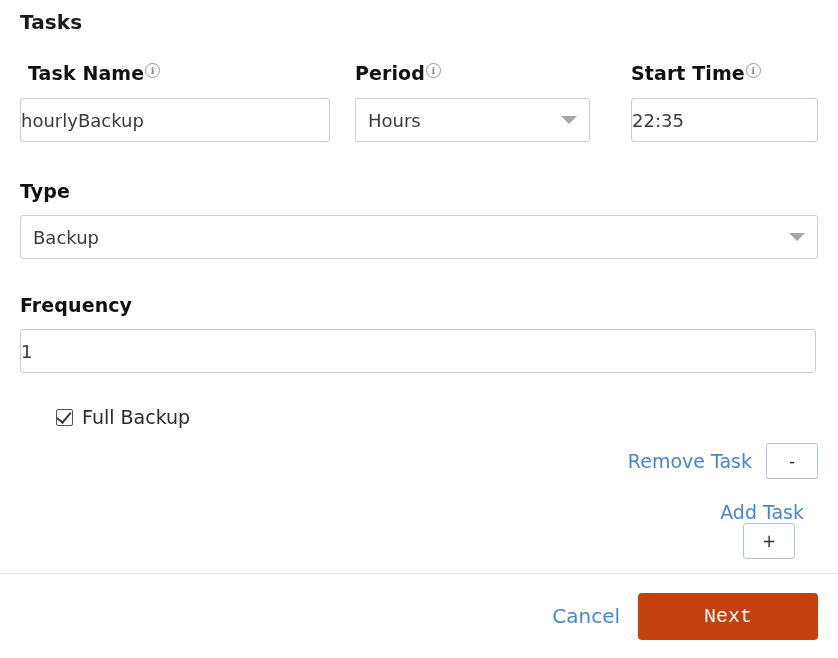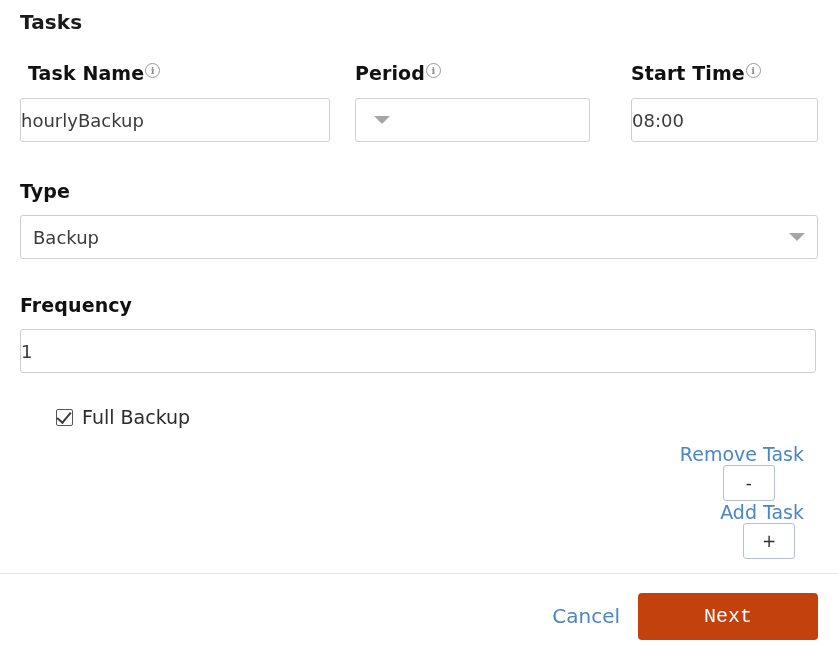--- a/index.html
+++ b/index.html
@@ -238,29 +238,30 @@
   </div>
   <div class="textbox" style="left:20px; top:98px; width:310px;">
     <span class="value" placeholder="Task Name">hourlyBackup</span>
   </div>
 
   <div class="field-label" style="left:355px; top:62px;">
     <span>Period</span>
     <span class="info-icon"></span>
   </div>
   <div class="selectbox" style="left:355px; top:98px; width:235px;">
+    <span class="value">Hours</span>
     <span class="caret"></span>
   </div>
 
   <div class="field-label" style="left:631px; top:62px;">
     <span>Start Time</span>
     <span class="info-icon"></span>
   </div>
   <div class="textbox" style="left:631px; top:98px; width:187px;">
-    <span class="value" placeholder="HH:MM">08:00</span>
+    <span class="value" placeholder="HH:MM">22:35</span>
   </div>
 
   <div class="field-label" style="left:20px; top:180px;">
     <span>Type</span>
   </div>
   <div class="selectbox" style="left:20px; top:215px; width:798px;">
     <span class="value">Backup</span>
     <span class="caret"></span>
   </div>
 
@@ -269,21 +270,21 @@
   </div>
   <div class="textbox" style="left:20px; top:329px; width:796px;">
     <span class="value" placeholder="Frequency">1</span>
   </div>
 
   <div class="check-row" style="left:20px; top:406px;margin-left:36px;">
     <span class="checkbox checked"></span>
     <span>Full Backup</span>
   </div>
 
-  <div class="task-action" style="right:20px; top:443px;flex-direction:column;">
+  <div class="task-action" style="right:20px; top:443px;">
     <span class="link-label">Remove Task</span>
     <span class="sq-btn">-</span>
   </div>
 
   <div class="task-action" style="right:20px; top:501px;flex-direction:column;">
     <span class="link-label">Add Task</span>
     <span class="sq-btn">+</span>
   </div>
 
   <div class="divider"></div>

